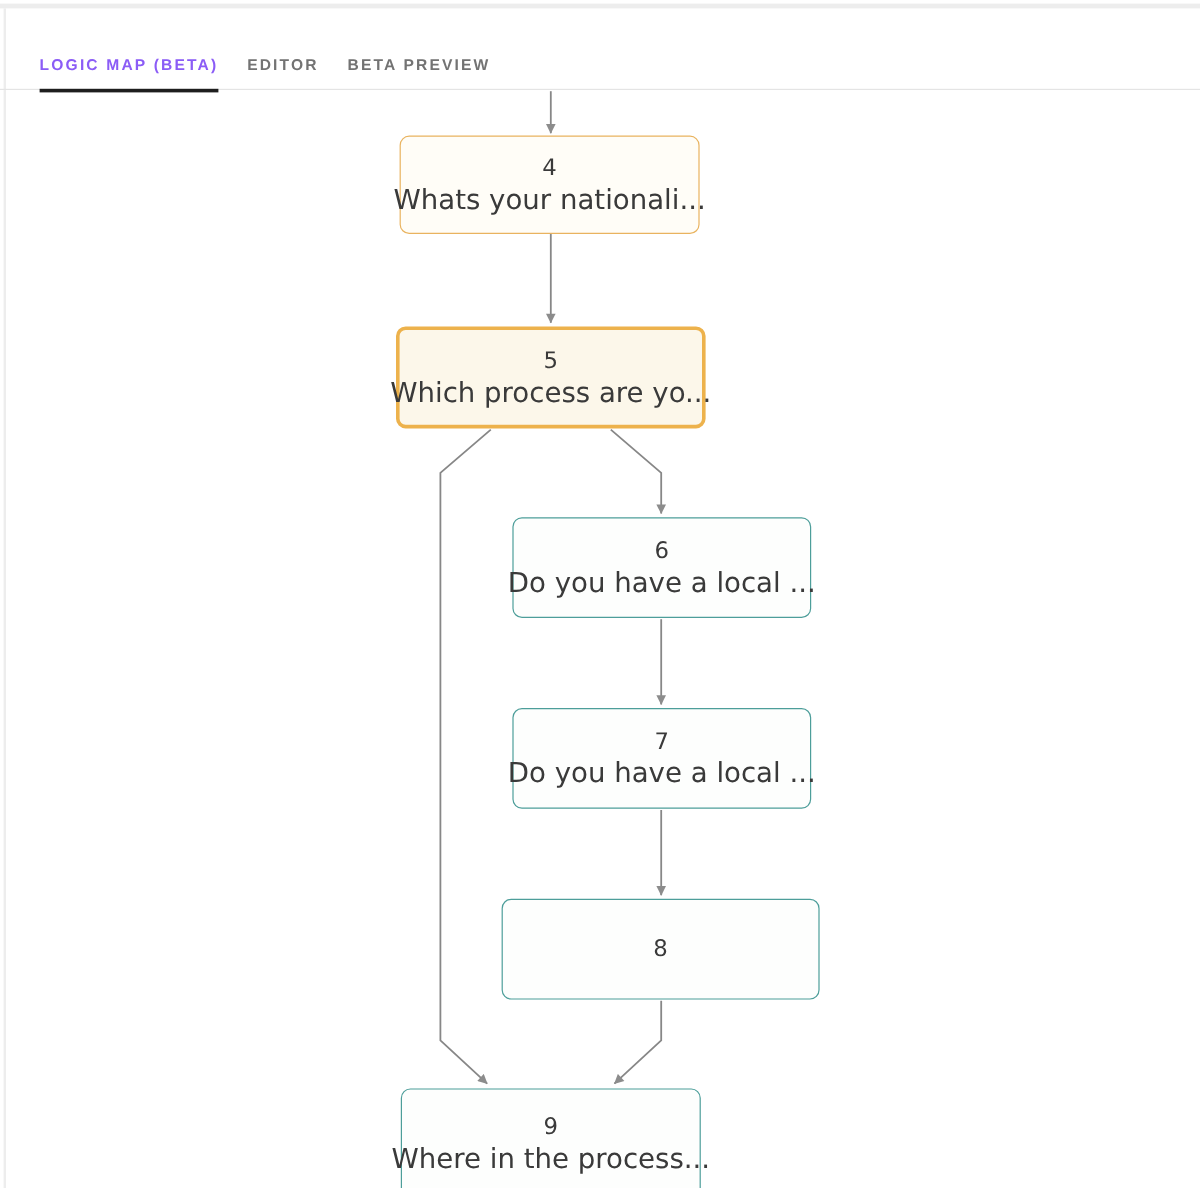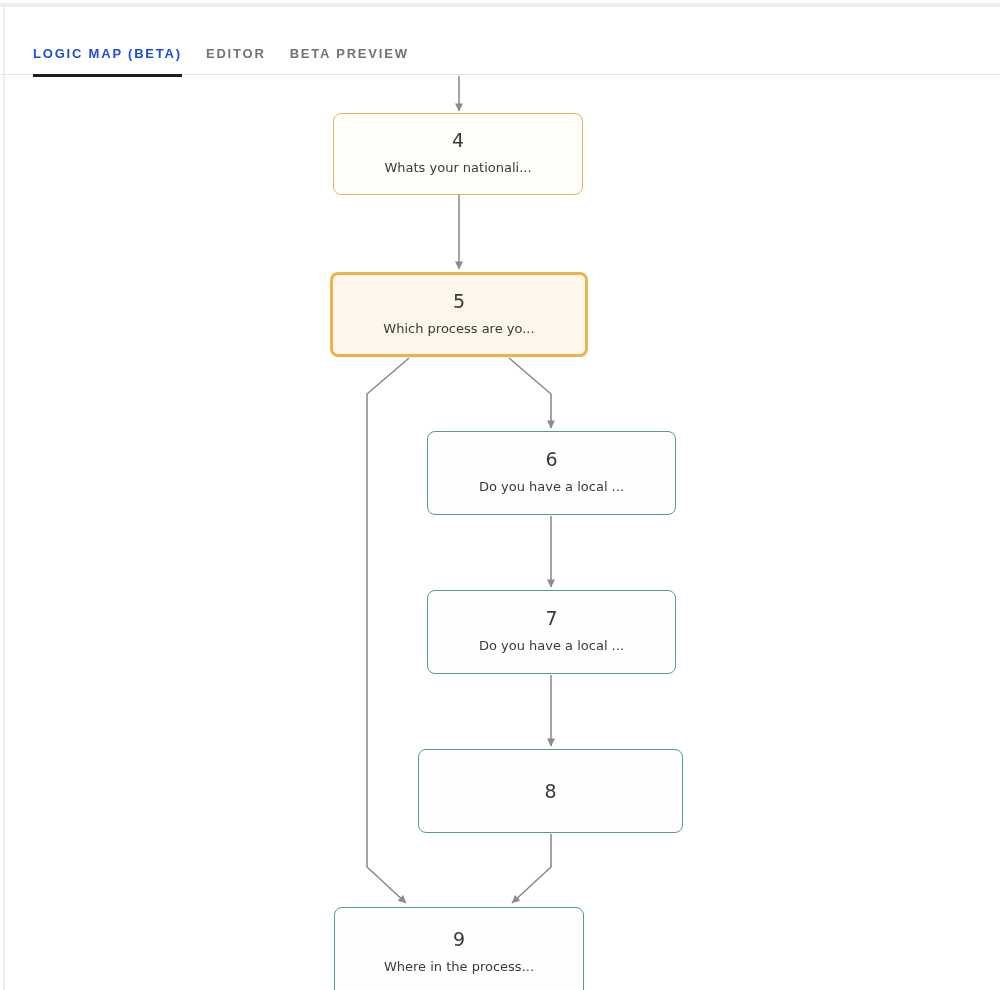--- a/index.html
+++ b/index.html
@@ -28,21 +28,21 @@
   .tab {
     font-size: 13px; font-weight: bold;
     letter-spacing: 1.8px;
     color: #737373;
     padding-bottom: 13px;
     border-bottom: 3px solid transparent;
     cursor: pointer;
     white-space: nowrap;
   }
   .tab.active {
-    color: #1d4ed8;
+    color: #8b5cf6;
     border-bottom-color: #1e1e1e;
   }
   .tab-divider {
     position: absolute; left: 0; top: 74px; width: 1000px; height: 1px;
     background: #e4e4e4; z-index: 1;
   }
   
   .canvas { position: absolute; left: 0; top: 0; width: 1000px; height: 990px; }
   svg.edges { position: absolute; left: 0; top: 0; z-index: 2; }
   .node {
@@ -53,21 +53,21 @@
     text-align: center;
     font-family: "DejaVu Sans", sans-serif;
     font-size: 19px; line-height: 27px;
     color: #3a3a3a;
     cursor: pointer;
   }
   .node.orange { border: 1px solid #e9b35f; background: #fffdf7; }
   .node.orange-selected { border: 3px solid #edb24c; background: #fcf7ea; }
   .node.teal { border: 1.5px solid #4d9e9a; background: #fdfefd; }
   .node .node-number { font-size: 19px; }
-  .node .node-label { font-size: 13px; white-space: nowrap; }
+  .node .node-label { font-size: 23px; white-space: nowrap; }
 </style>
 </head>
 <body>
 
 <div class="panel-border-top"></div>
 <div class="panel-border-left"></div>
 <div class="tab-divider"></div>
 
 <div class="tabbar">
   <div class="tab active">LOGIC MAP (BETA)</div>

